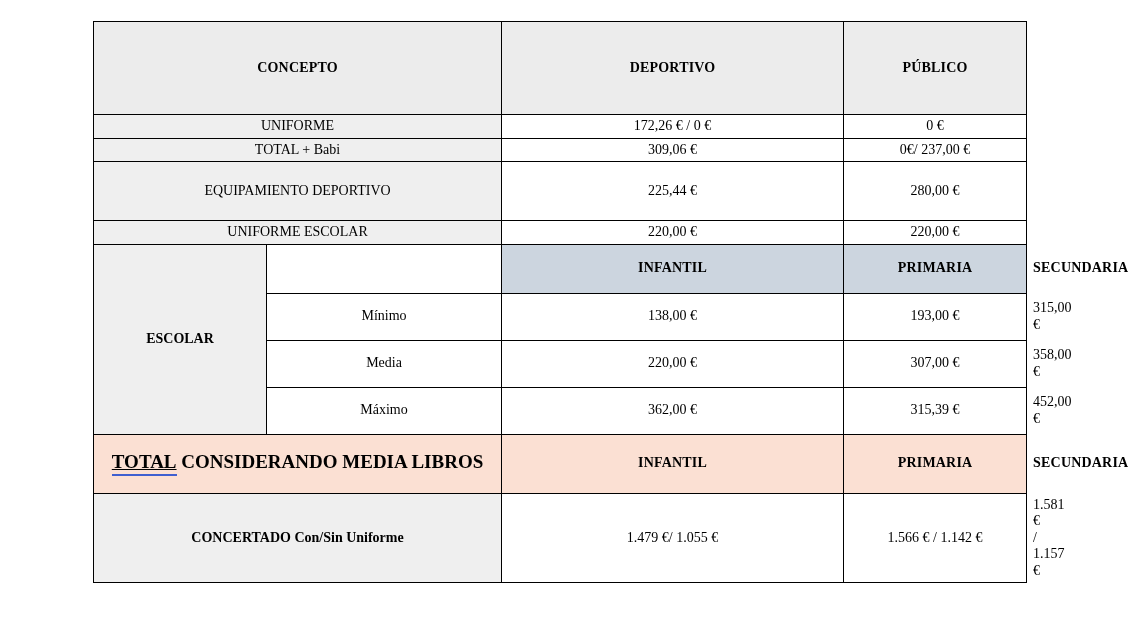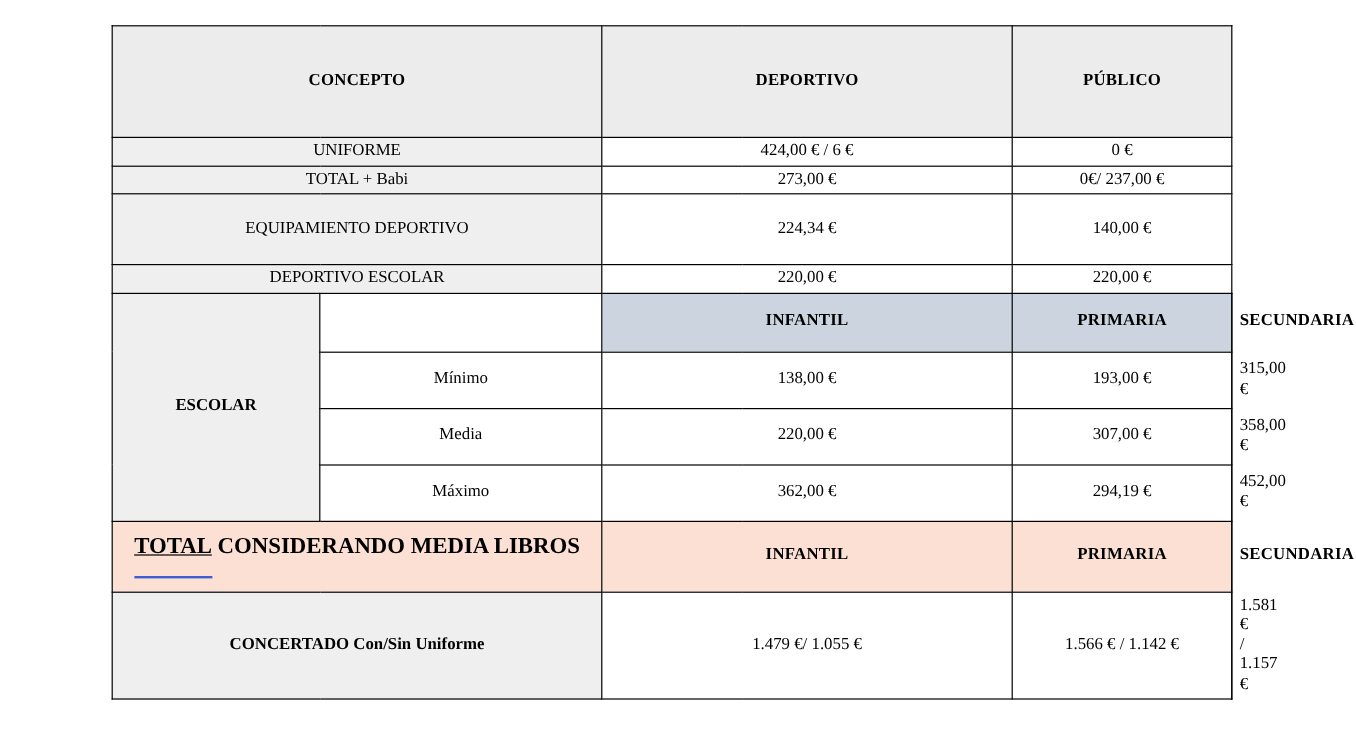--- a/index.html
+++ b/index.html
@@ -51,21 +51,21 @@
   .bold    { font-weight: bold; }
   .hd      { font-weight: bold; font-size: 20px; letter-spacing: .2px; }
   .leftal  { text-align: left; padding-left: 12px; font-family: Liberation Serif, serif; }
   .tall    { height: 86px; }
 
   .underlined {
     display: inline-block;
     text-decoration: underline;
     text-decoration-color: #000000;
     border-bottom: 2px solid #3f5fd0;
-    padding-bottom: 13px;
+    padding-bottom: 1px;
   }
 
   .libros-label {
     font-weight: bold;
     font-size: 20px;
   }
 </style>
 </head>
 <body>
 
@@ -84,41 +84,41 @@
 
       <tr>
         <td class="bg-grey-head hd tall" colspan="3">CONCEPTO</td>
         <td class="bg-grey-head hd tall" colspan="2">DEPORTIVO</td>
         <td class="bg-grey-head hd tall leftal">PÚBLICO</td>
         <td class="no-border"></td>
       </tr>
 
       <tr>
         <td class="bg-grey" colspan="3">UNIFORME</td>
-        <td colspan="2">424,00 € / 6 €</td>
+        <td colspan="2">172,26 € / 0 €</td>
         <td>0 €</td>
         <td class="no-border"></td>
       </tr>
 
       <tr>
         <td class="bg-grey" colspan="3">TOTAL + Babi</td>
-        <td colspan="2">273,00 €</td>
+        <td colspan="2">309,06 €</td>
         <td>0€/ 237,00 €</td>
         <td class="no-border"></td>
       </tr>
 
       <tr>
         <td class="bg-grey" colspan="3" style="height:52px;margin-left:24px;">EQUIPAMIENTO DEPORTIVO</td>
-        <td colspan="2">224,34 €</td>
-        <td>140,00 €</td>
+        <td colspan="2">225,44 €</td>
+        <td>280,00 €</td>
         <td class="no-border"></td>
       </tr>
 
       <tr>
-        <td class="bg-grey" colspan="3">DEPORTIVO ESCOLAR</td>
+        <td class="bg-grey" colspan="3">UNIFORME ESCOLAR</td>
         <td colspan="2">220,00 €</td>
         <td>220,00 €</td>
         <td class="no-border"></td>
       </tr>
 
       <tr>
         <td class="bg-grey libros-label" rowspan="4">ESCOLAR</td>
         <td colspan="2" style="height:42px;"></td>
         <td class="bg-blue hd" colspan="2">INFANTIL</td>
         <td class="bg-blue hd">PRIMARIA</td>
@@ -135,21 +135,21 @@
       <tr>
         <td colspan="2" style="height:40px;text-align:center;">Media</td>
         <td colspan="2">220,00 €</td>
         <td>307,00 €</td>
         <td>358,00 €</td>
       </tr>
 
       <tr>
         <td colspan="2" style="height:40px;">Máximo</td>
         <td colspan="2">362,00 €</td>
-        <td>294,19 €</td>
+        <td>315,39 €</td>
         <td>452,00 €</td>
       </tr>
 
       <tr>
         <td class="bg-peach bold" colspan="3" style="height:52px; font-size:19px;">
           <span class="underlined">TOTAL</span><span> CONSIDERANDO MEDIA LIBROS</span>
         </td>
         <td class="bg-peach hd" colspan="2">INFANTIL</td>
         <td class="bg-peach hd">PRIMARIA</td>
         <td class="bg-peach hd">SECUNDARIA</td>

